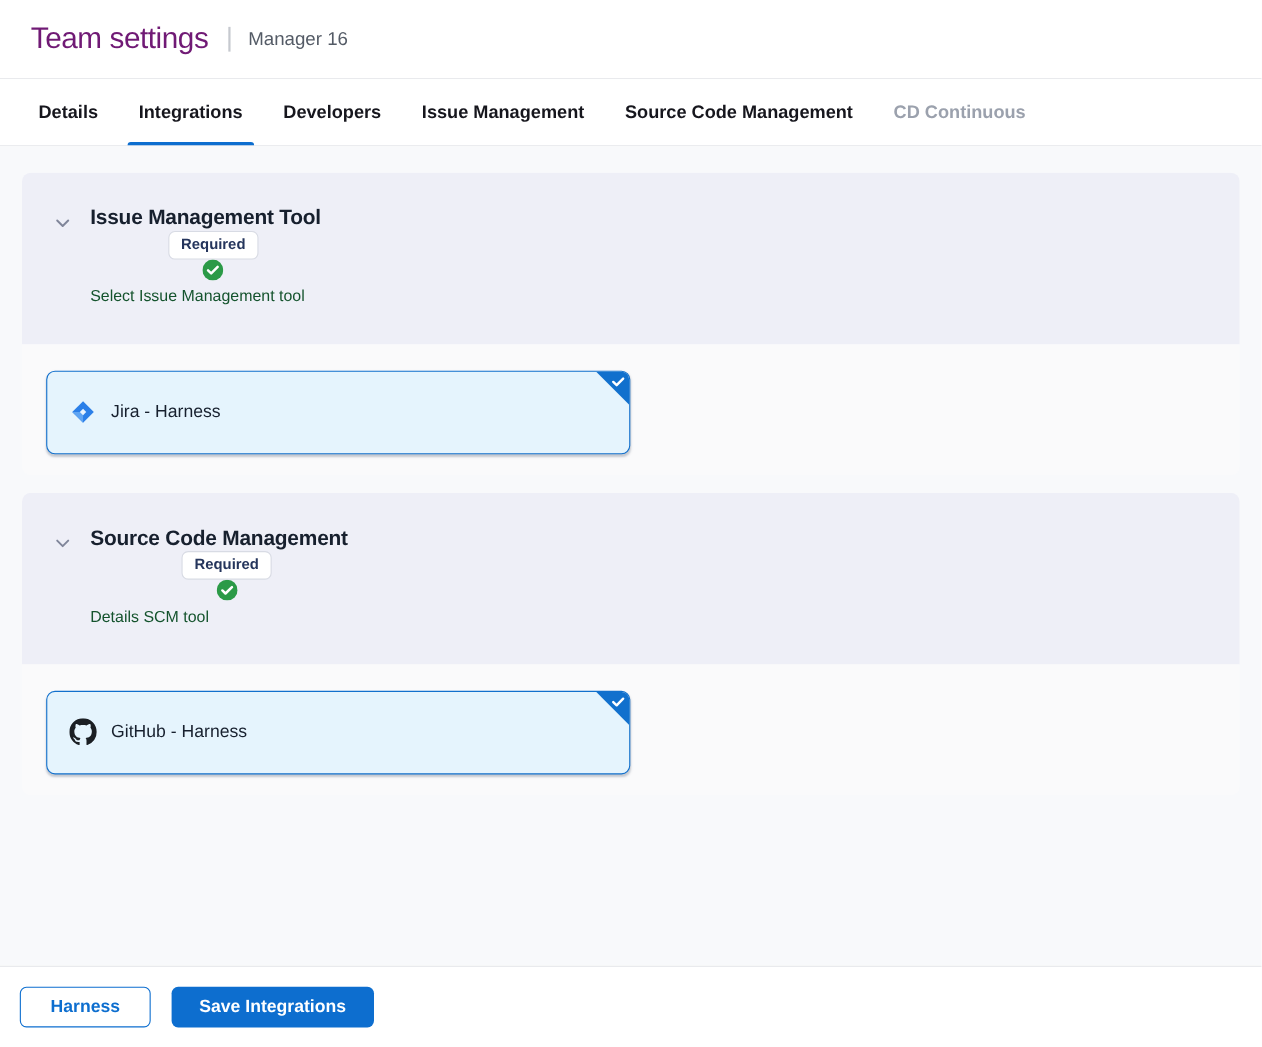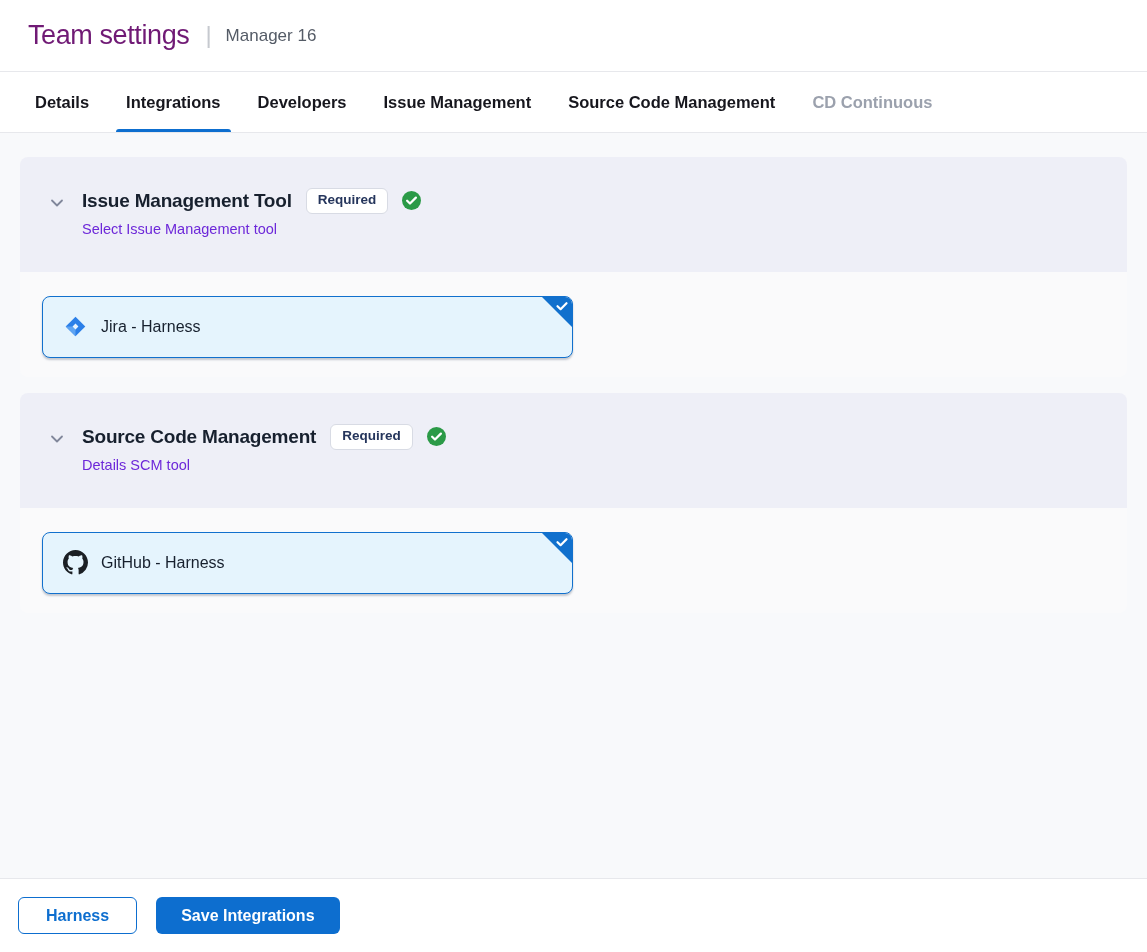--- a/index.html
+++ b/index.html
@@ -56,34 +56,34 @@
     background:#eeeff7;
     display:flex; align-items:flex-start;
     padding:31px 24px 35px 20px;
     cursor:pointer;
   }
   .panel-header.collapsed { padding:36px 24px 40px 20px; }
   .chev {
     width:18px; height:18px; margin:6px 16px 0 8px; flex:0 0 18px;
     color:#81879b;
   }
-  .sec-title-row { display:flex; align-items:center; }
+  .sec-title-row { display:flex; align-items:center;flex-direction:column; }
   .sec-title { font-size:19px; font-weight:bold; color:#17202e; letter-spacing:-0.2px; }
   .badge {
     font-size:13.5px; font-weight:bold; color:#25355c;
     background:#fff; border:1px solid #d8dbe4; border-radius:6px;
     padding:3px 11px 4px; margin-left:14px; line-height:1.25;
   }
   .status-check { width:19px; height:19px; margin-left:14px; display:inline-flex; }
-  .sec-sub { font-size:14.5px; color:#6d28d9; margin-top:7px; }
+  .sec-sub { font-size:14.5px; color:#14532d; margin-top:7px; }
 
   .panel-body { background:#fafafb; padding:24px 22px 19px; }
 
   .option-card {
-    width:531px; height:62px;
+    width:531px; height:76px;
     background:#e5f4fd;
     border:1px solid #1170cd;
     border-radius:8px;
     position:relative; overflow:hidden;
     display:flex; align-items:center;
     padding:0 20px; gap:13px;
     cursor:pointer;
     box-shadow:0 2px 2px rgba(95,105,125,0.35);
   }
   .option-label { font-size:16px; color:#17202e; }

